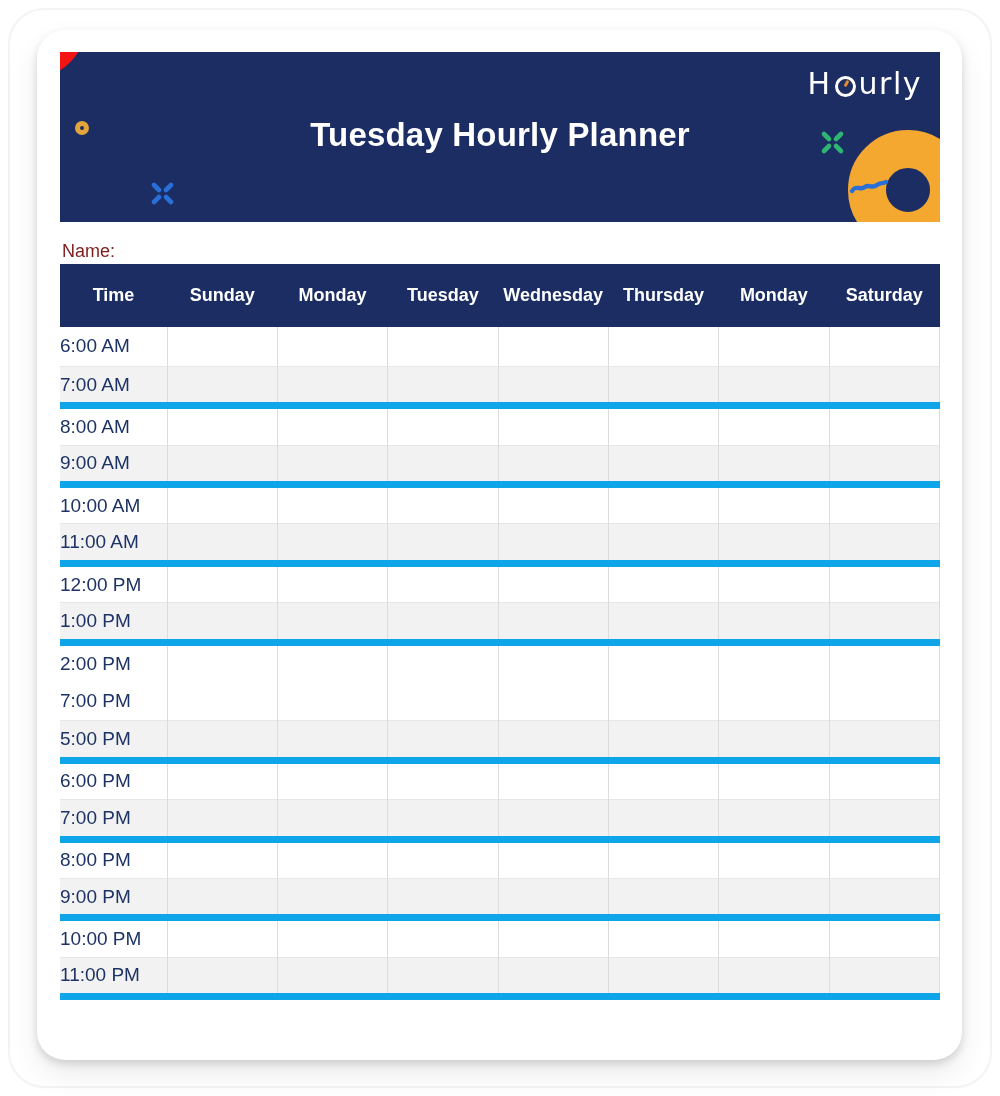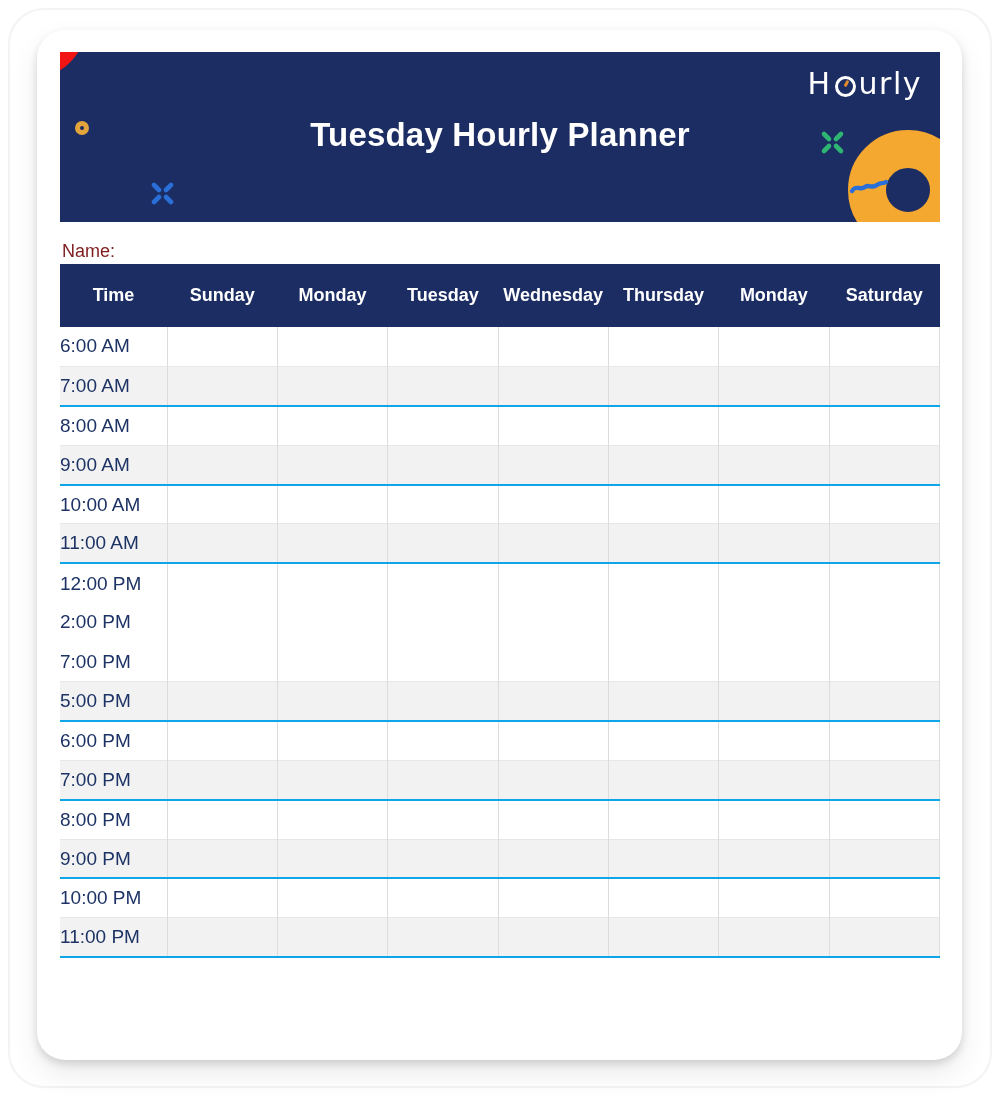--- a/index.html
+++ b/index.html
@@ -70,21 +70,21 @@
     font-size:18px; font-weight:bold; text-align:center;
   }
   table.planner th.time-col { width:107px; }
   table.planner td { height:39.4px; }
   td.time-cell {
     text-align:left; padding-right:7px; color:#1d3365; font-size:19px;
     white-space:nowrap;
   }
   td.day-cell { border-left:1px solid #dcdcdc; }
   td.day-cell:last-child { border-right:1px solid #dcdcdc; }
-  tr.alt { background:#f2f2f2; border-top:1px solid #e7e7e7; border-bottom:2px solid #0ea5e9; }
+  tr.alt { background:#f2f2f2; border-top:1px solid #e7e7e7; border-bottom:7px solid #0ea5e9; }
 </style>
 </head>
 <body>
 
 <div class="outer-frame"></div>
 
 <div class="card">
 
   <div class="banner">
     <div class="red-arc"></div>
@@ -206,20 +206,30 @@
         <tr>
           <td class="time-cell">12:00 PM</td>
           <td class="day-cell"></td>
           <td class="day-cell"></td>
           <td class="day-cell"></td>
           <td class="day-cell"></td>
           <td class="day-cell"></td>
           <td class="day-cell"></td>
           <td class="day-cell"></td>
         </tr>
+        <tr class="alt">
+          <td class="time-cell">1:00 PM</td>
+          <td class="day-cell"></td>
+          <td class="day-cell"></td>
+          <td class="day-cell"></td>
+          <td class="day-cell"></td>
+          <td class="day-cell"></td>
+          <td class="day-cell"></td>
+          <td class="day-cell"></td>
+        </tr>
         <tr>
           <td class="time-cell">2:00 PM</td>
           <td class="day-cell"></td>
           <td class="day-cell"></td>
           <td class="day-cell"></td>
           <td class="day-cell"></td>
           <td class="day-cell"></td>
           <td class="day-cell"></td>
           <td class="day-cell"></td>
         </tr>

